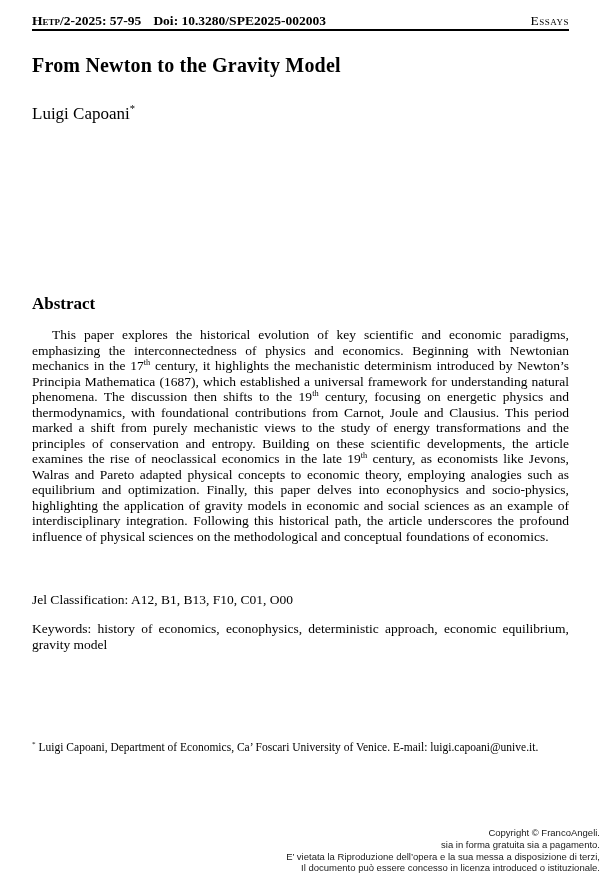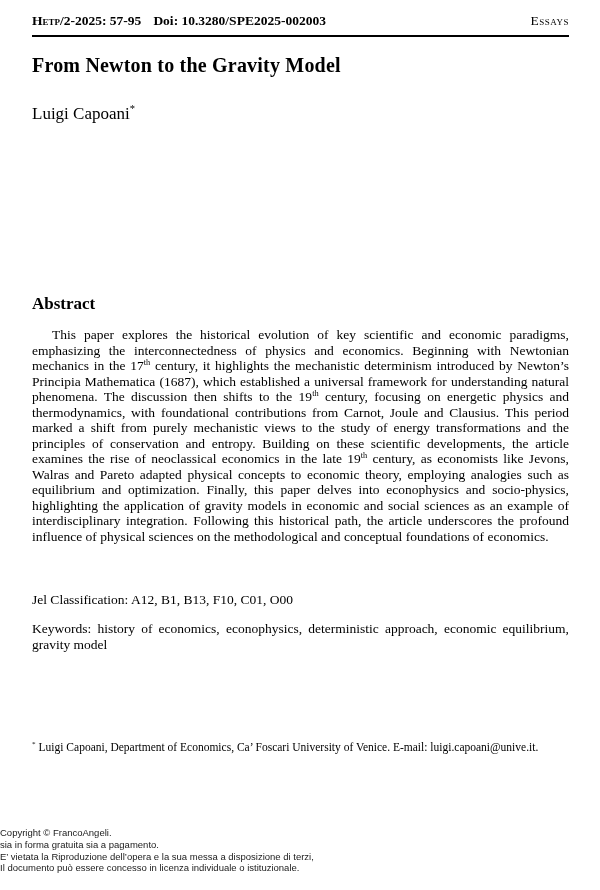--- a/index.html
+++ b/index.html
@@ -15,21 +15,20 @@
     overflow: hidden;
   }
   .smallcaps { font-variant: small-caps; }
   .it { }
   sup { font-size: 62%; line-height: 0; }
 
   .header {
     position: absolute;
     top: 0; left: 32px; right: 31px;
     padding-top: 13px;
-    padding-bottom: 6px;
     border-bottom: 2px solid #000;
     display: flex;
     justify-content: space-between;
     align-items: baseline;
     font-size: 13.5px;
   }
   .header-left { font-weight: bold; }
   .header-left .doi { margin-left: 12px; }
   .header-right { font-weight: normal; letter-spacing: 0.5px; }
 
@@ -68,21 +67,21 @@
 
   .footnote {
     position: absolute; top: 740px; left: 32px; right: 31px;
     font-size: 11.5px; line-height: 14px;
     text-align: justify;
   }
   .footnote sup { margin-right: 3px; }
 
   .copyright {
     position: absolute; top: 827px; left: 0; right: 0;
-    text-align: left;
+    text-align: right;
     font-family: "Liberation Sans", "DejaVu Sans", sans-serif;
     font-size: 9.5px;
     line-height: 11.8px;
     color: #1a1a1a;
   }
 </style>
 </head>
 <body>
 
 <div class="page">
@@ -118,16 +117,16 @@
 
 
   <div class="footnote">
     <sup>*</sup><span>Luigi Capoani, Department of Economics, Ca’ Foscari University of Venice. E-mail: luigi.capoani@unive.it.</span>
   </div>
 
   <div class="copyright">
     <div>Copyright © FrancoAngeli.</div>
     <div>sia in forma gratuita sia a pagamento.</div>
     <div>E’ vietata la Riproduzione dell’opera e la sua messa a disposizione di terzi,</div>
-    <div>Il documento può essere concesso in licenza individuale o istituzionale.</div>
+    <div>Il documento può essere concesso in licenza introduced o istituzionale.</div>
   </div>
 
 </div>
 
 </body></html>

